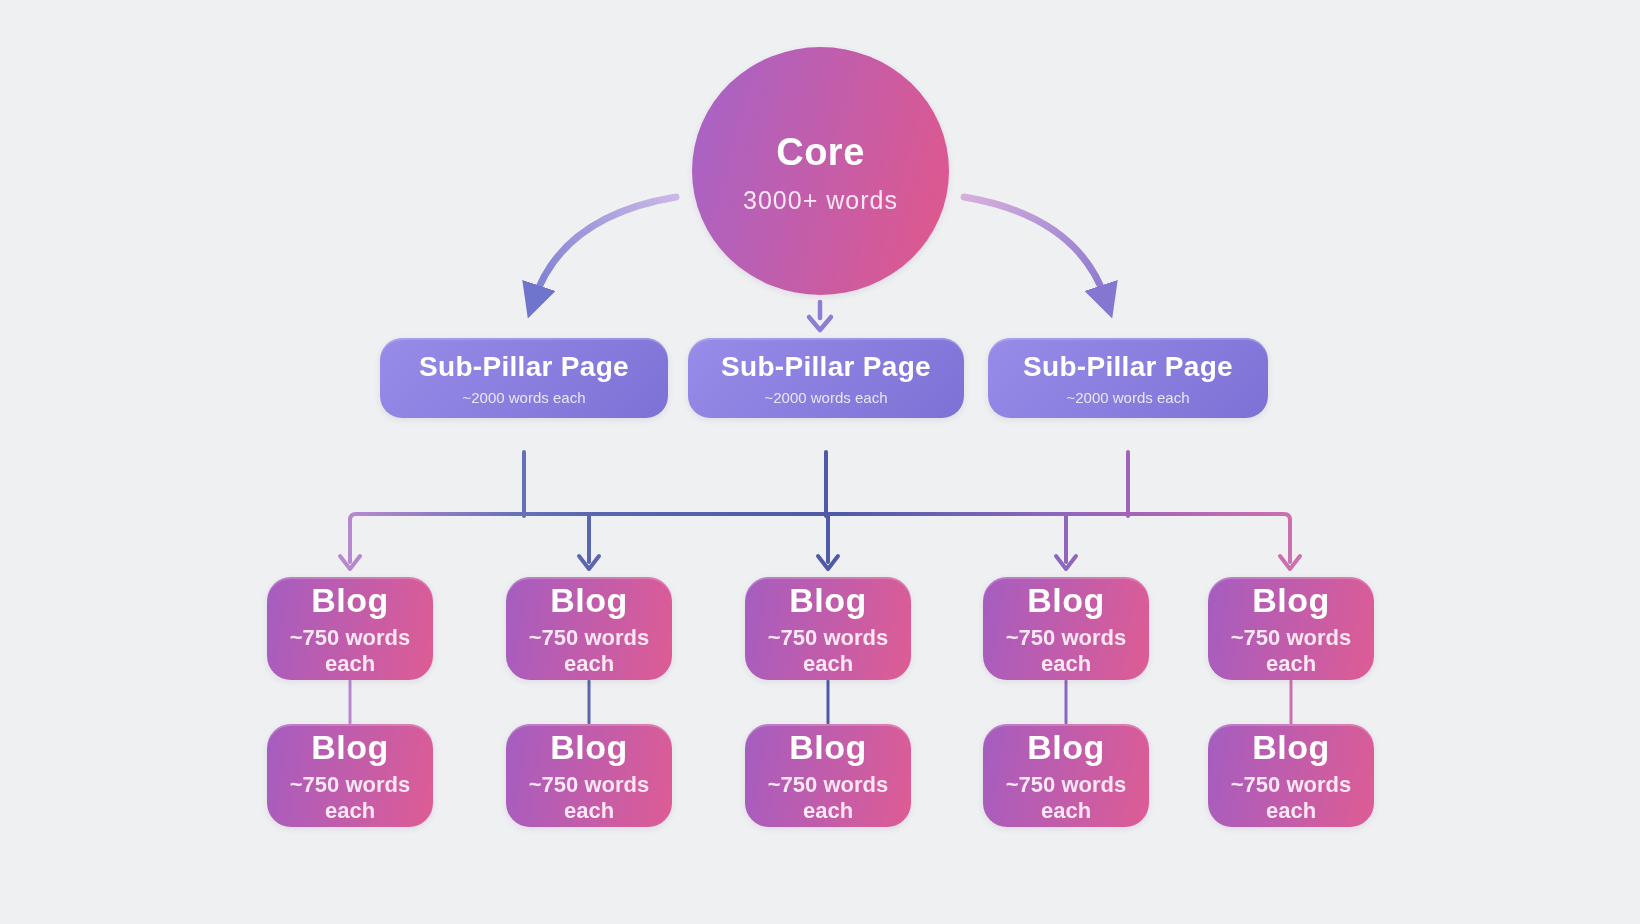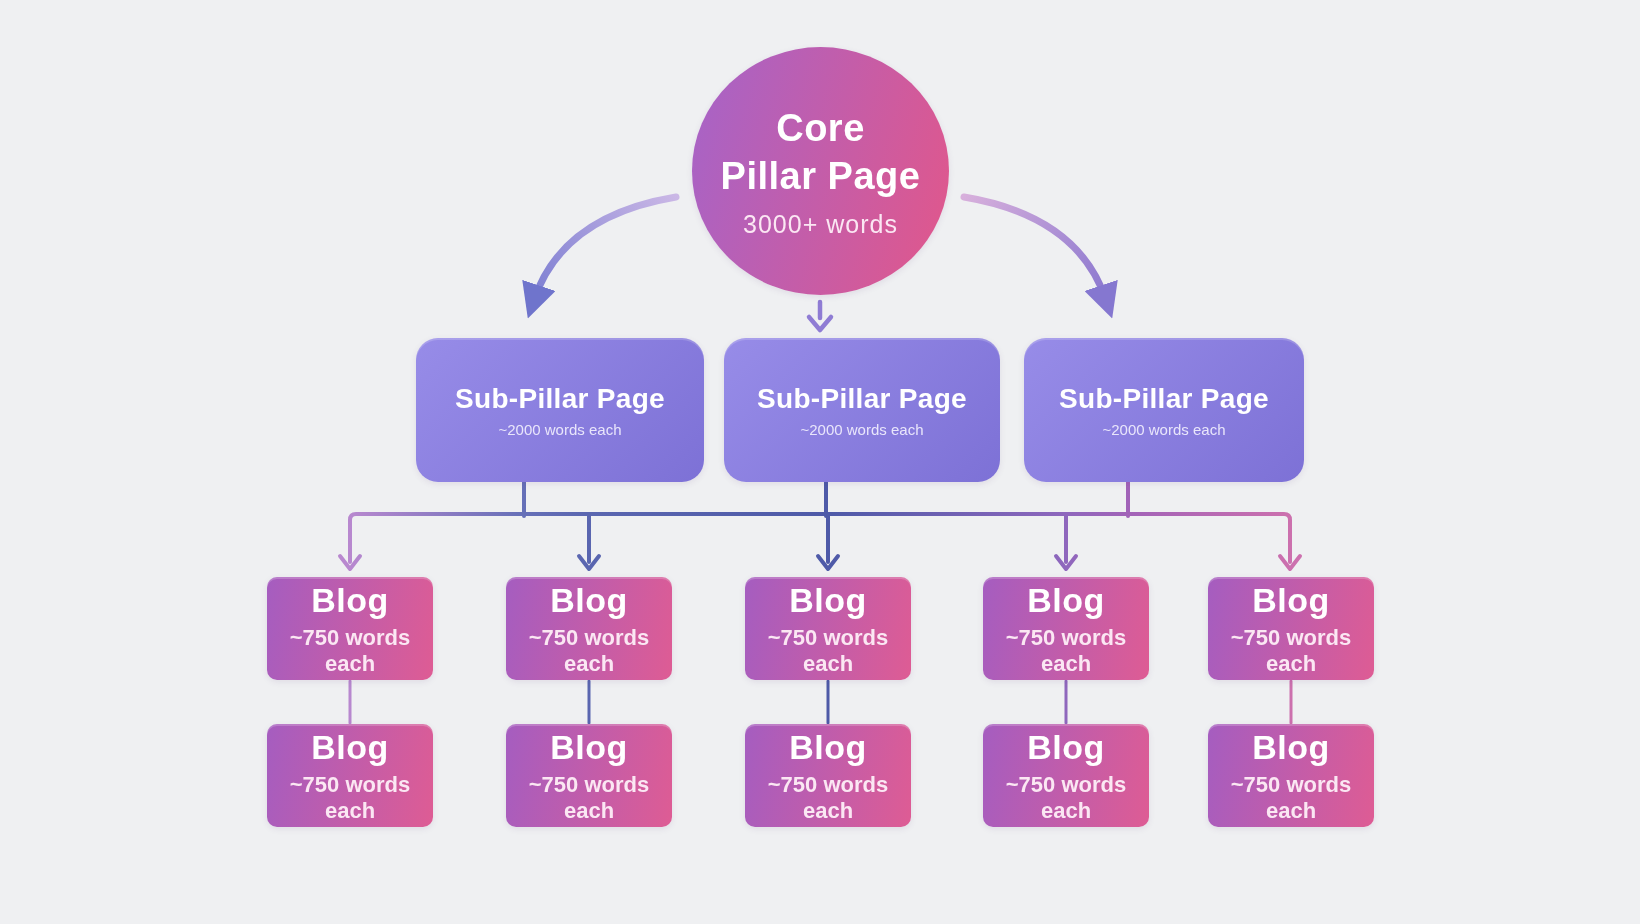--- a/index.html
+++ b/index.html
@@ -26,33 +26,32 @@
   .core-circle{
     left:692px;top:47px;width:257px;height:246px;
     border-radius:50%;
     background:linear-gradient(105deg,var(--core_gradient_start,#a863c6) 5%,var(--core_gradient_end,#dc5890) 90%);
     padding-top:2px;
   }
   .core-title{font-size:38px;font-weight:700;line-height:1.25;letter-spacing:.5px;}
   .core-sub{font-size:25px;font-weight:400;letter-spacing:1px;margin-top:10px;color:var(--text_soft_pink,#f6dff0);}
   
   .subpillar{
-    top:338px;height:144px;border-radius:22px;
+    top:338px;height:80px;border-radius:22px;
     background:linear-gradient(135deg,var(--subpillar_gradient_start,#978ce8),var(--subpillar_gradient_end,#7d71d6));
     box-shadow:inset 0 2px 0 rgba(255,255,255,.18),0 2px 6px rgba(90,50,120,0.10);
-    margin-left:36px;
   }
   .sp1{left:380px;width:288px;}
   .sp2{left:688px;width:276px;}
   .sp3{left:988px;width:280px;}
   .sp-title{font-size:28px;font-weight:700;letter-spacing:.3px;}
   .sp-sub{font-size:15px;font-weight:400;margin-top:6px;color:var(--text_soft_lavender,#e9e6fb);}
   
   .blog{
-    width:166px;height:103px;border-radius:10px;
+    width:166px;height:103px;border-radius:24px;
     background:linear-gradient(100deg,var(--blog_gradient_start,#a55dc0),var(--blog_gradient_end,#de5c94));
     box-shadow:inset 0 2px 0 rgba(255,255,255,.20),0 2px 6px rgba(90,50,120,0.10);
   }
   .row1{top:577px;}
   .row2{top:724px;}
   .col1{left:267px;} .col2{left:506px;} .col3{left:745px;} .col4{left:983px;} .col5{left:1208px;}
   .blog-title{font-size:34px;font-weight:800;letter-spacing:.5px;}
   .blog-sub{font-size:22px;font-weight:700;margin-top:5px;color:var(--text_soft_pink,#fbe7f3);}
   
   .connectors{position:absolute;left:0;top:0;pointer-events:none;}
@@ -118,21 +117,20 @@
       <path d="M 350 681 V 723"></path>
       <path d="M 589 681 V 723"></path>
       <path d="M 828 681 V 723"></path>
       <path d="M 1066 681 V 723"></path>
       <path d="M 1291 681 V 723"></path>
     </g>
   </svg>
 
   <div class="node core-circle">
     <div class="core-title">Core</div>
-    <div class="core-title">Pillar Page</div>
     <div class="core-sub">3000+ words</div>
   </div>
 
   <div class="node subpillar sp1">
     <div class="sp-title">Sub-Pillar Page</div>
     <div class="sp-sub">~2000 words each</div>
   </div>
   <div class="node subpillar sp2">
     <div class="sp-title">Sub-Pillar Page</div>
     <div class="sp-sub">~2000 words each</div>

